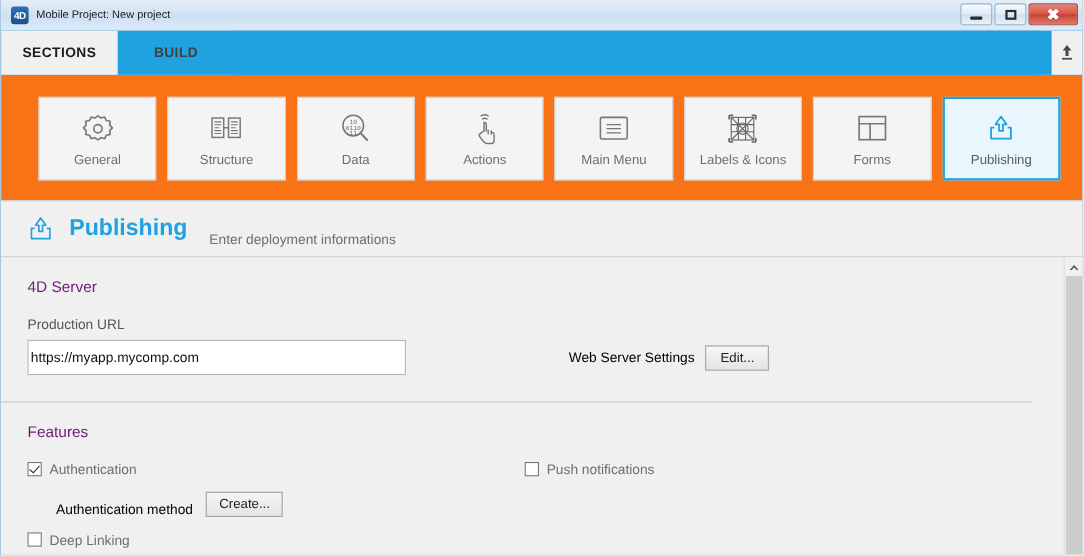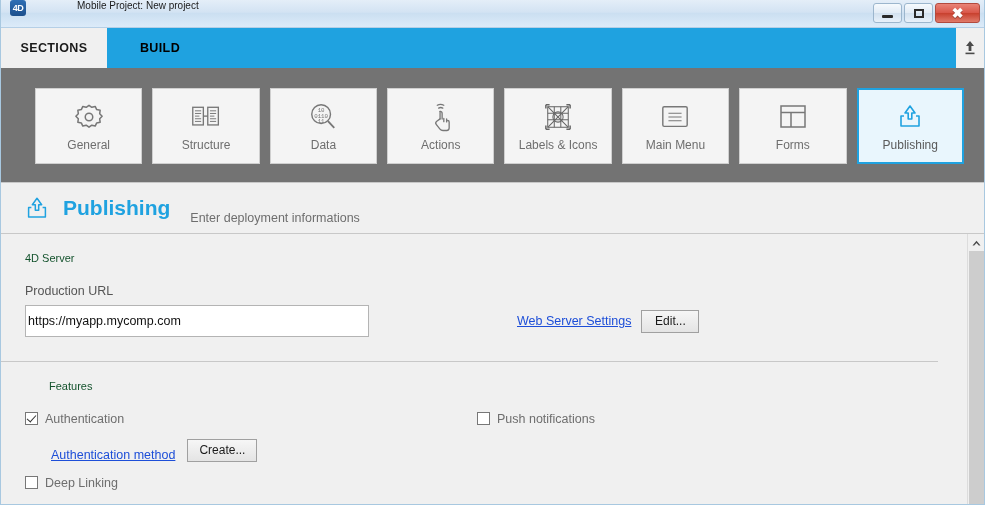--- a/index.html
+++ b/index.html
@@ -27,24 +27,23 @@
     overflow: hidden;
   }
 
   
   .titlebar {
     position: relative;
     height: 28px;
     background: linear-gradient(to bottom, #e4eef8 0%, #d3e3f3 45%, #cbdff1 50%, #dcebf9 100%);
     border-bottom: 1px solid #b5cfe6;
     display: flex;
-    align-items: flex-start;
+    align-items: center;
     padding-left: 9px;
     box-sizing: border-box;
-    gap: 44px;
   }
   .app-icon {
     width: 16px;
     height: 16px;
     border-radius: 3px;
     background: linear-gradient(to bottom, #2f6fb5, #1c4f8c);
     color: #fff;
     font-size: 9px;
     font-weight: bold;
     line-height: 16px;
@@ -111,21 +110,21 @@
     align-items: stretch;
     padding-right: 40px;
   }
   .tab {
     display: flex;
     align-items: center;
     justify-content: center;
     font-size: 12.5px;
     font-weight: bold;
     letter-spacing: 0.4px;
-    color: #000000;
+    color: #404040;
     box-sizing: border-box;
   }
   .tab.sections {
     width: 106px;
     background: #f0f0f0;
     color: #1a1a1a;
   }
   .tab.build {
     width: 106px;
     background: transparent;
@@ -144,21 +143,21 @@
     display: flex;
     align-items: center;
     justify-content: center;
   }
   .upload-glyph {
     display: block;
   }
 
   
   .toolbar {
-    background: #737373;
+    background: #f97316;
     padding: 20px 20px 18px 34px;
     display: flex;
     gap: 10px;
     box-sizing: border-box;
   }
   .tool-card {
     width: 116px;
     height: 76px;
     border: 1px solid #cfcfcf;
     background: #f4f4f4;
@@ -215,22 +214,22 @@
     height: 285px;
     background: #f0f0f0;
   }
   .body-inner {
     position: absolute;
     left: 0; top: 0; right: 17px; bottom: 0;
     padding: 18px 0 0 24px;
     box-sizing: border-box;
   }
   .group-title {
-    font-size: 11px;
-    color: #14532d;
+    font-size: 14px;
+    color: #701a75;
     margin: 0 0 20px 0;
   }
   .field-label {
     font-size: 12.5px;
     color: #555;
     margin-bottom: 7px;
   }
   .text-input {
     width: 344px;
     height: 32px;
@@ -249,22 +248,21 @@
   }
   .right-cell {
     position: absolute;
     left: 492px;
     display: flex;
     align-items: center;
     gap: 10px;
   }
   .inline-label {
     font-size: 12.5px;
-    color: #1d4ed8;
-    text-decoration: underline;
+    color: #000000;
   }
   .btn {
     min-width: 58px;
     height: 23px;
     padding: 0 11px;
     border: 1px solid #a0a0a0;
     background: linear-gradient(to bottom, #f6f6f6, #e4e4e4);
     font-size: 12px;
     color: #1a1a1a;
     font-family: "Liberation Sans", sans-serif;
@@ -430,43 +428,43 @@
             <path d="M16 17.5 v3.5 M19 18 v3.2"></path>
             <path d="M12 10 q2.2 0 2.2 2.2 v6"></path>
           </g>
         </svg>
       </div>
       <div class="tool-label">Actions</div>
     </div>
 
     <div class="tool-card">
       <div class="tool-ico">
+        <svg width="30" height="26" viewBox="0 0 32 26">
+          <g fill="none" stroke="#777" stroke-width="1.5">
+            <rect x="3" y="2" width="26" height="21" rx="1.5"></rect>
+            <path d="M9 9 h14 M9 13 h14 M9 17 h14" stroke-width="1.3"></path>
+          </g>
+        </svg>
+      </div>
+      <div class="tool-label">Main Menu</div>
+    </div>
+
+    <div class="tool-card">
+      <div class="tool-ico">
         <svg width="28" height="28" viewBox="0 0 30 30">
           <g fill="none" stroke="#666" stroke-width="1.1">
             <rect x="4" y="4" width="22" height="22"></rect>
             <path d="M4 11 h22 M4 18 h22 M11 4 v22 M18 4 v22"></path>
             <path d="M4 4 L26 26 M26 4 L4 26"></path>
             <circle cx="15" cy="15" r="5.5"></circle>
             <path d="M2 2 h4 M2 2 v4 M28 2 h-4 M28 2 v4 M2 28 h4 M2 28 v-4 M28 28 h-4 M28 28 v-4" stroke-width="1.6"></path>
           </g>
         </svg>
       </div>
       <div class="tool-label">Labels &amp; Icons</div>
-    </div>
-
-    <div class="tool-card">
-      <div class="tool-ico">
-        <svg width="30" height="26" viewBox="0 0 32 26">
-          <g fill="none" stroke="#777" stroke-width="1.5">
-            <rect x="3" y="2" width="26" height="21" rx="1.5"></rect>
-            <path d="M9 9 h14 M9 13 h14 M9 17 h14" stroke-width="1.3"></path>
-          </g>
-        </svg>
-      </div>
-      <div class="tool-label">Main Menu</div>
     </div>
 
     <div class="tool-card">
       <div class="tool-ico">
         <svg width="28" height="26" viewBox="0 0 28 26">
           <g fill="none" stroke="#777" stroke-width="1.5">
             <rect x="2" y="2" width="24" height="21"></rect>
             <path d="M2 8.5 h24 M12 8.5 v14.5"></path>
           </g>
         </svg>
@@ -511,21 +509,21 @@
       <div class="row-inline" style="position:relative;">
         <input class="text-input" type="text" value="https://myapp.mycomp.com" placeholder="https://" style="">
         <div class="right-cell">
           <span class="inline-label">Web Server Settings</span>
           <button class="btn">Edit...</button>
         </div>
       </div>
 
       <hr class="divider" style="margin:24px 0 0 0; width:937px; margin-left:-24px;">
 
-      <div class="group-title" style="margin-top:18px;margin-left:24px;">Features</div>
+      <div class="group-title" style="margin-top:18px;">Features</div>
 
       <div style="position:relative;">
         <div class="cb-row">
           <span class="checkbox checked"></span>
           <span class="cb-label">Authentication</span>
         </div>
 
         <div class="cb-row" style="position:absolute; left:452px; top:0; margin-bottom:0;">
           <span class="checkbox"></span>
           <span class="cb-label">Push notifications</span>

